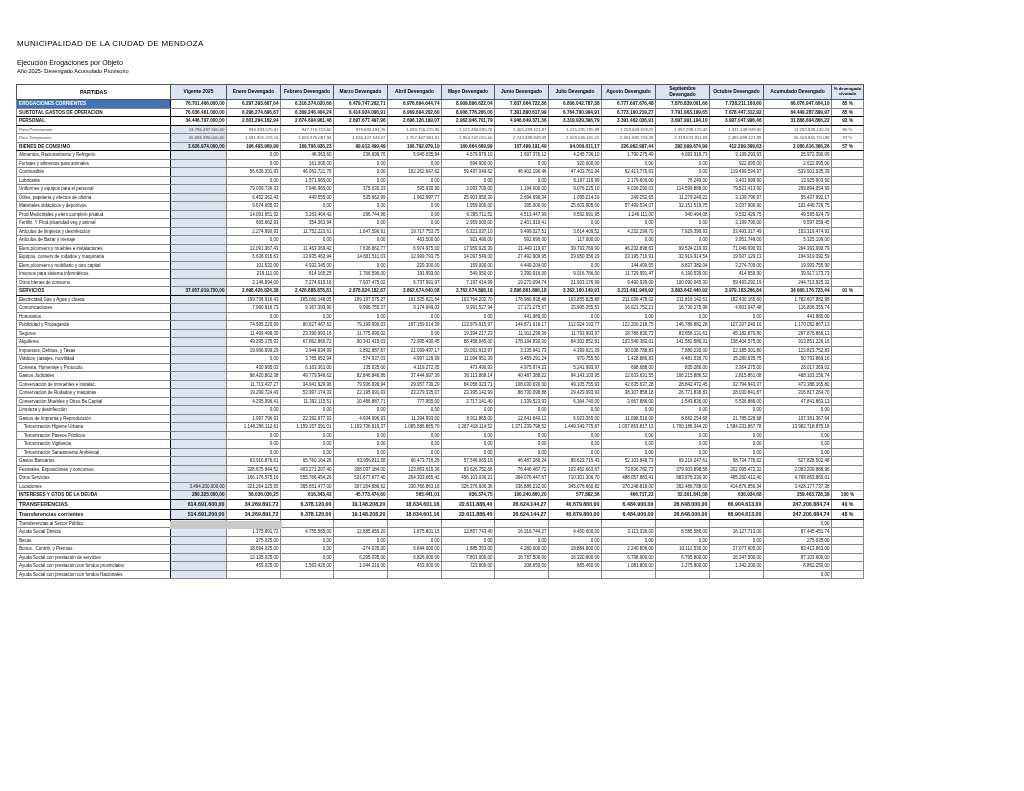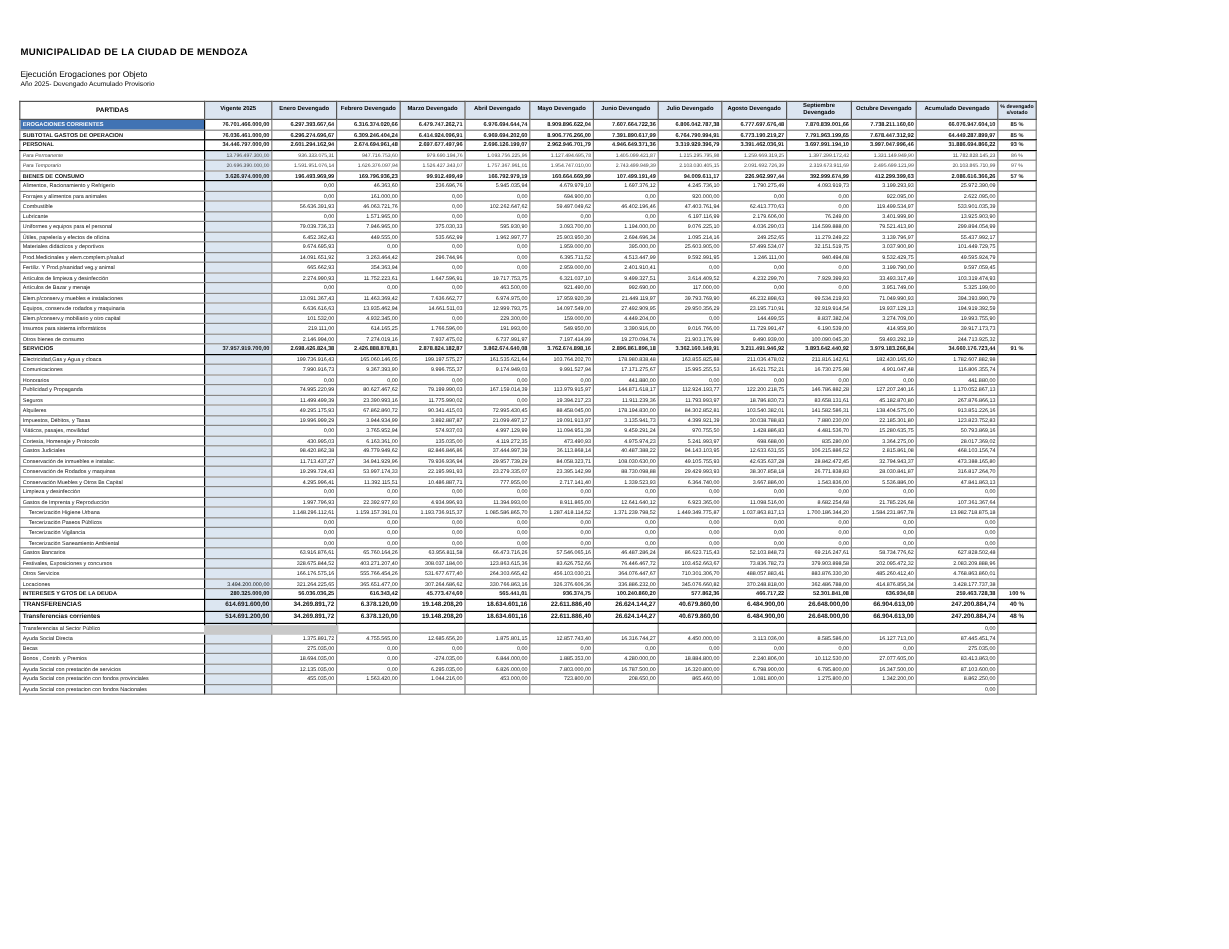--- a/index.html
+++ b/index.html
@@ -1,18 +1,18 @@
 <!DOCTYPE html>
 <html><head>
 <meta charset="utf-8">
 <style>
   html,body{margin:0;padding:0}
   body{width:1024px;height:791px;background:#ffffff;position:relative;
        font-family:"Liberation Sans",sans-serif;color:#000;overflow:hidden}
-  .title{position:absolute;left:17px;top:39px;font-size:8px;font-weight:bold;letter-spacing:.3px}
+  .title{position:absolute;left:17px;top:39px;font-size:8px;font-weight:normal;letter-spacing:.3px}
   .sub1{position:absolute;left:17px;top:59px;font-size:7px}
   .sub2{position:absolute;left:17px;top:68px;font-size:5.6px}
   table{position:absolute;left:16px;top:84px;border-collapse:collapse;table-layout:fixed;
         width:848px;border:1px solid #000}
   col.c-lbl{width:154px}  col.c-vig{width:56px}  col.c-m{width:54px}
   col.c-m2{width:53px}    col.c-acu{width:68px}  col.c-pct{width:32px}
   th{background:#dbe5f1;border:0.5px solid #555;font-size:4.9px;font-weight:bold;
      text-align:center;vertical-align:middle;line-height:1.15;height:15px;padding:0 1px;
      white-space:normal;overflow:hidden;box-sizing:border-box}
   th.partidas{background:#fff;font-size:5.4px}

